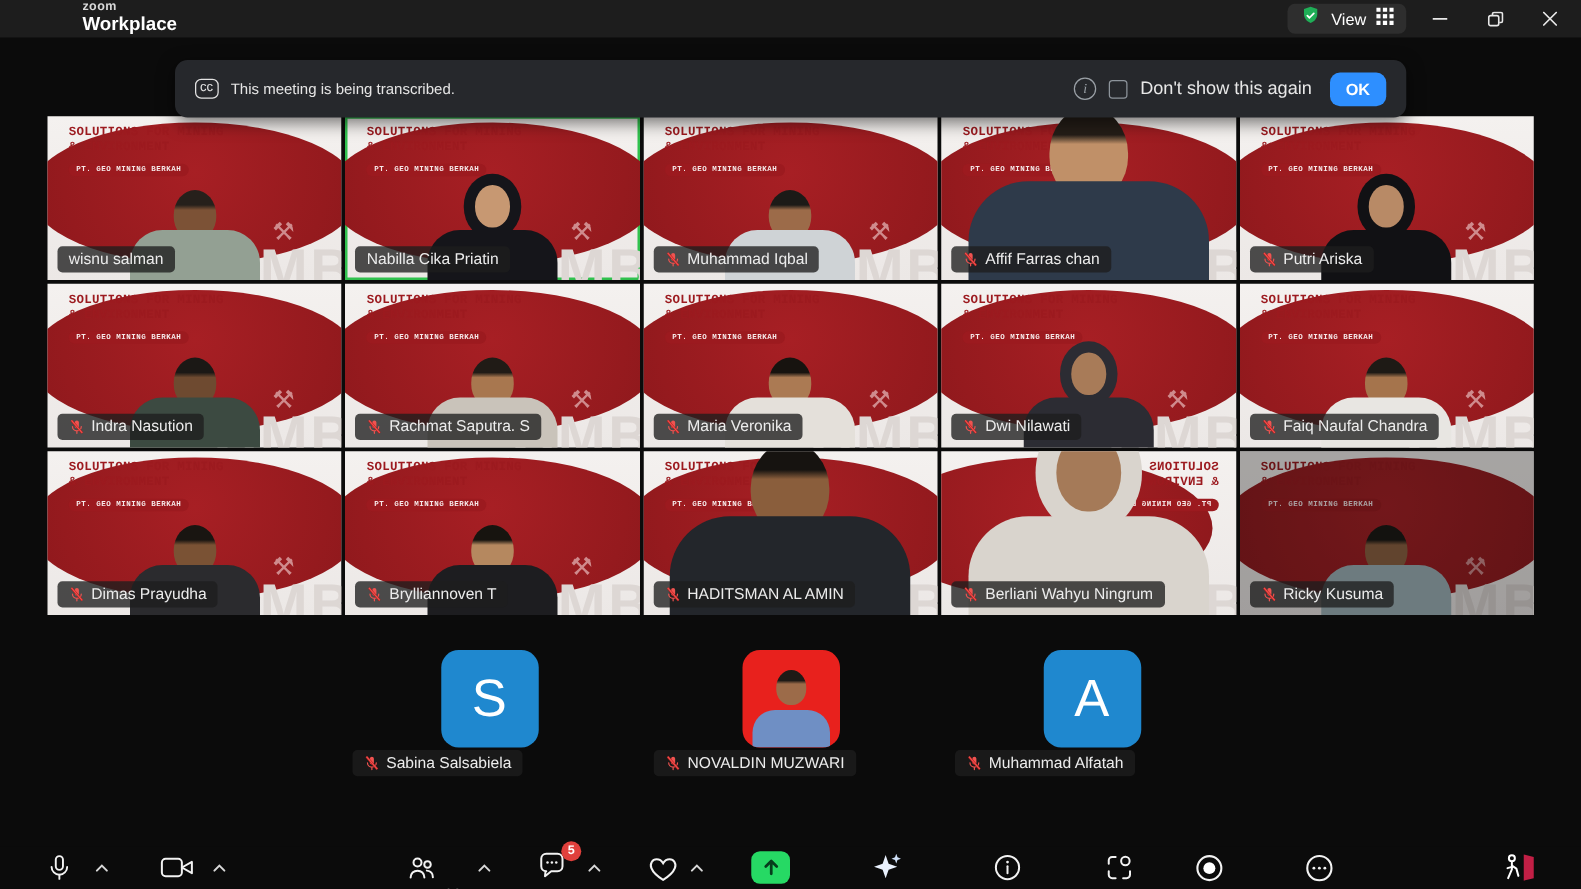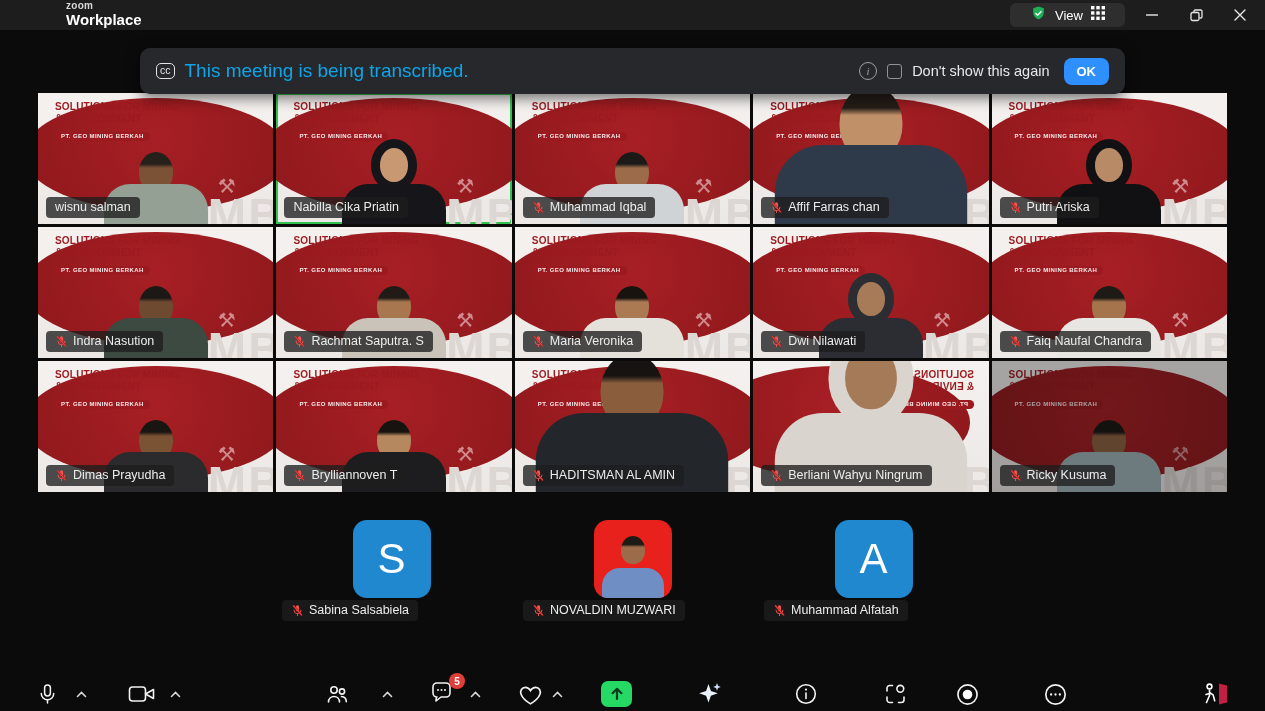--- a/index.html
+++ b/index.html
@@ -7,48 +7,48 @@
     font-family:"Liberation Sans","DejaVu Sans",sans-serif; }
   .app { position:relative; width:1265px; height:711px; background:#0b0b0b; }
 
   
   .titlebar { position:absolute; top:0; left:0; right:0; height:30px; background:#1d1d1d; }
   .logo { position:absolute; left:22px; top:1px; line-height:1;margin-left:44px; }
   .logo .lz { display:block; font-size:10px; font-weight:700; color:#d9d9d9; letter-spacing:.3px; }
   .logo .lw { display:block; font-size:15px; font-weight:700; color:#ffffff; margin-top:1px; }
   .tb-right { position:absolute; right:8px; top:0; height:30px; display:flex; align-items:center; gap:10px; }
   .view-pill { display:flex; align-items:center; gap:8px; background:#2e2e2e; border-radius:6px;
-    height:24px; padding:0 20px; cursor:default; }
+    height:24px; padding:0 10px; cursor:default; }
   .view-pill .vlabel { color:#fff; font-size:13px; }
   .winbtn { width:34px; height:26px; display:flex; align-items:center; justify-content:center; }
   .winbtn svg { display:block; }
 
   
   .banner { position:absolute; left:140px; top:48px; width:985px; height:46px; background:#26282c;
     border-radius:10px; display:flex; align-items:center; padding:0 16px; gap:10px;
     box-shadow:0 4px 14px rgba(0,0,0,.55); z-index:20; }
   .cc-badge { border:1.6px solid #e4e4e4; border-radius:5px; font-size:10.5px; font-weight:400;
     color:#e4e4e4; padding:0px 3px 1px; line-height:1.3; }
-  .banner-msg { color:#0ea5e9; font-size:19px; }
+  .banner-msg { color:#e5e5e5; font-size:12px; }
   .banner-right { margin-left:auto; display:flex; align-items:center; gap:10px; }
   .info-circ { width:18px; height:18px; border:1.4px solid #9aa0a6; border-radius:50%; color:#9aa0a6;
     font-size:11px; display:flex; align-items:center; justify-content:center; font-family:"Liberation Serif",serif; font-style:italic; }
   .chkbox { width:15px; height:15px; border:1.6px solid #8d949b; border-radius:3px; background:transparent; }
   .dismiss-label { color:#e8e8e8; font-size:14.5px; }
   .ok-btn { background:#2e8fff; color:#fff; font-weight:700; font-size:13px; border:none;
     border-radius:8px; padding:6px 13px; margin-left:4px; }
 
   
   .grid { position:absolute; left:38px; top:93px; width:1189px; display:grid;
     grid-template-columns:repeat(5,1fr); grid-auto-rows:131px; gap:3px; }
   .tile { position:relative; overflow:hidden; background:linear-gradient(180deg,#f4f1ef,#ece8e6); }
   .tile.active { outline:2px solid #31c14e; outline-offset:-2px; z-index:2; }
   .dome { position:absolute; left:-6%; top:4%; width:112%; height:86%; border-radius:50%;
     background:radial-gradient(circle at 50% 35%, #a71f24 0%, #951a1e 70%, #8c181c 100%); }
-  .bgtext { position:absolute; left:17px; top:8px; z-index:1; }
+  .bgtext { position:absolute; left:17px; top:8px; z-index:1;font-family:Liberation Mono, monospace; }
   .bg-title { color:#9c1a1f; font-weight:800; font-size:10px; line-height:1.15; letter-spacing:.2px; }
   .bg-badge { display:inline-block; margin-top:3px; background:#9c1a1f; color:#f6e9e9; font-size:6px;
     font-weight:700; letter-spacing:.4px; border-radius:6px; padding:1.5px 6px; }
   .watermark { position:absolute; right:-10px; bottom:-14px; text-align:center; z-index:0; }
   .wm-logo { display:block; color:#cf8b8d; font-size:20px; line-height:1; margin-bottom:-4px; }
   .wm-text { color:#ddd7d4; font-size:46px; font-weight:800; letter-spacing:2px; line-height:1; }
   .tile.dimmed::after { content:""; position:absolute; inset:0; background:rgba(8,8,10,.33); z-index:3; }
   .tile.mirrored .bgtext { left:auto; right:14px; transform:scaleX(-1); }
   .tile.mirrored .dome { left:-20%; }
 

